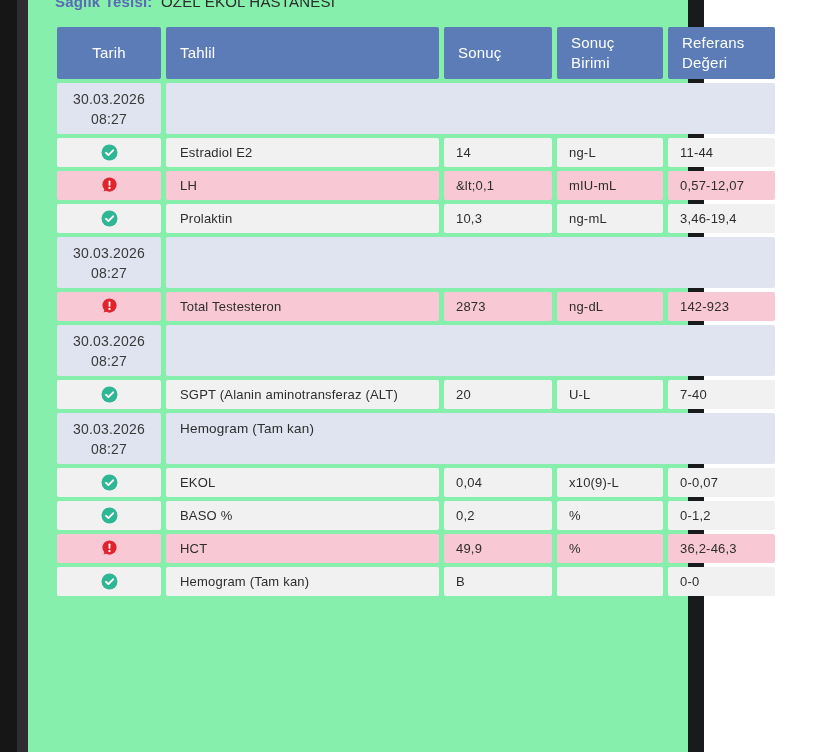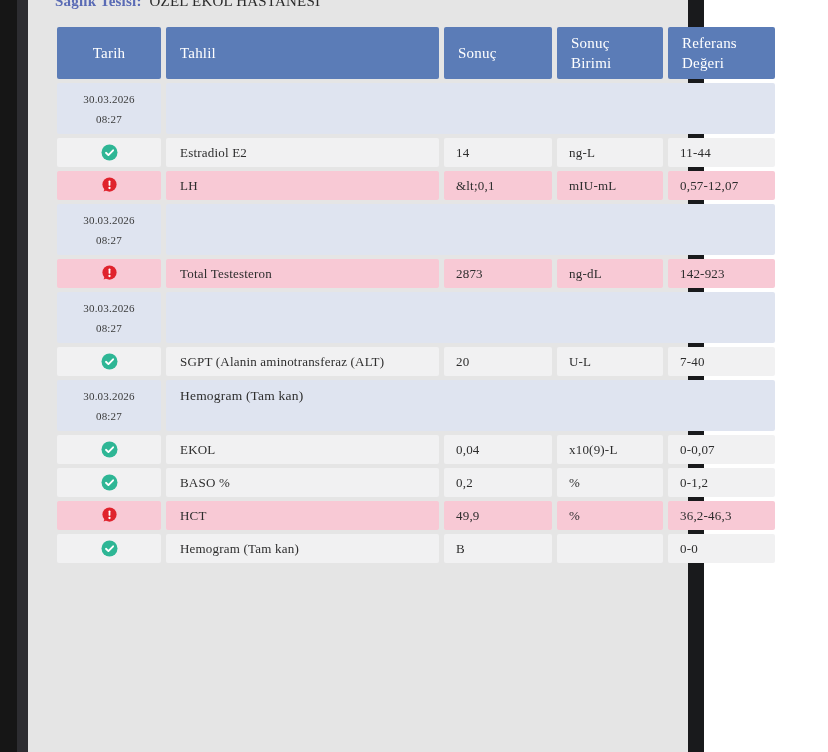--- a/index.html
+++ b/index.html
@@ -4,21 +4,21 @@
 <style>
   * { margin: 0; padding: 0; box-sizing: border-box; }
   html, body {
     width: 828px; height: 752px;
     overflow: hidden;
     background: #ffffff;
     font-family: "Liberation Sans", "DejaVu Sans", sans-serif;
     letter-spacing: .2px;
     color: #2d2d2d;
   }
-  .stage { position: relative; width: 704px; height: 752px; background:#e5e5e5;font-family:Liberation Serif, serif; }
+  .stage { position: relative; width: 704px; height: 752px; background:#86efac; }
 
   
   .edge-left-outer  { position:absolute; left:0;   top:0; width:17px; height:752px; background:#161616; }
   .edge-left-inner  { position:absolute; left:17px; top:0; width:11px; height:752px; background:#2d2d31; }
   .edge-right       { position:absolute; right:0;  top:0; width:16px; height:752px; background:#191a1c; }
 
   
   .title { position:absolute; top:-7px; left:55px; font-size:15px; white-space:nowrap; }
   .title .label { color: var(--accent-title, #5a6bb5); font-weight:700; }
   .title .name  { color: #2b2b2b; font-weight:500; margin-left:4px; }
@@ -45,21 +45,21 @@
 
   td.cell { border-radius:2px; vertical-align:middle; overflow:hidden; white-space:nowrap; }
   tr.result-row td.cell { height:29px; padding:0 6px 0 12px; }
   tr.result-row td.test-cell { padding-left:14px;margin-left:12px; }
   td.cell.ok    { background: var(--ok-row-bg, #f1f1f2); }
   td.cell.alert { background: var(--alert-row-bg, #f8c9d5); }
   td.status-cell { text-align:center; padding:0 !important; }
   td.status-cell .icon { display:inline-block; line-height:0; vertical-align:middle; }
 
   tr.date-group-row td { height:51px; background: var(--date-row-bg, #dfe4f0); }
-  td.date-cell { text-align:center; font-size:11px; line-height:20px; color:#3a3a3a; }
+  td.date-cell { text-align:center; font-size:14px; line-height:20px; color:#3a3a3a; }
   td.group-cell { vertical-align:top; padding:8px 10px 0 14px; font-size:13.5px; color:#2d2d2d; }
 </style>
 </head>
 <body>
 
 <div class="stage">
   <div class="edge-left-outer"></div>
   <div class="edge-left-inner"></div>
   <div class="edge-right"></div>
 
@@ -108,20 +108,30 @@
                 <path d="M2.6 14.6 L4.2 10.2 L8.2 12.6 Z" fill="#e0232d"></path>
                 <circle cx="8.5" cy="7.6" r="7.1" fill="#e0232d"></circle>
                 <rect x="7.6" y="3.4" width="1.8" height="5.4" rx="0.9" fill="#fff"></rect>
                 <circle cx="8.5" cy="11" r="1.15" fill="#fff"></circle>
               </svg></span></td>
           <td class="cell test-cell alert">LH</td>
           <td class="cell alert">&amp;lt;0,1</td>
           <td class="cell alert">mIU-mL</td>
           <td class="cell alert">0,57-12,07</td>
         </tr>
+        <tr class="result-row">
+          <td class="cell status-cell ok"><span class="icon"><svg width="17" height="17" viewBox="0 0 17 17">
+                <circle cx="8.5" cy="8.5" r="8" fill="#2eb695"></circle>
+                <path d="M5 8.8l2.4 2.3 4.7-4.8" stroke="#fff" stroke-width="1.9" fill="none" stroke-linecap="round" stroke-linejoin="round"></path>
+              </svg></span></td>
+          <td class="cell test-cell ok">Prolaktin</td>
+          <td class="cell ok">10,3</td>
+          <td class="cell ok">ng-mL</td>
+          <td class="cell ok">3,46-19,4</td>
+        </tr>
         <tr class="date-group-row">
           <td class="cell date-cell">
             <div>30.03.2026</div>
             <div>08:27</div>
           </td>
           <td class="cell group-cell" colspan="4"><span></span></td>
         </tr>
         <tr class="result-row">
           <td class="cell status-cell alert"><span class="icon"><svg width="17" height="17" viewBox="0 0 17 17">
                 <path d="M2.6 14.6 L4.2 10.2 L8.2 12.6 Z" fill="#e0232d"></path>

